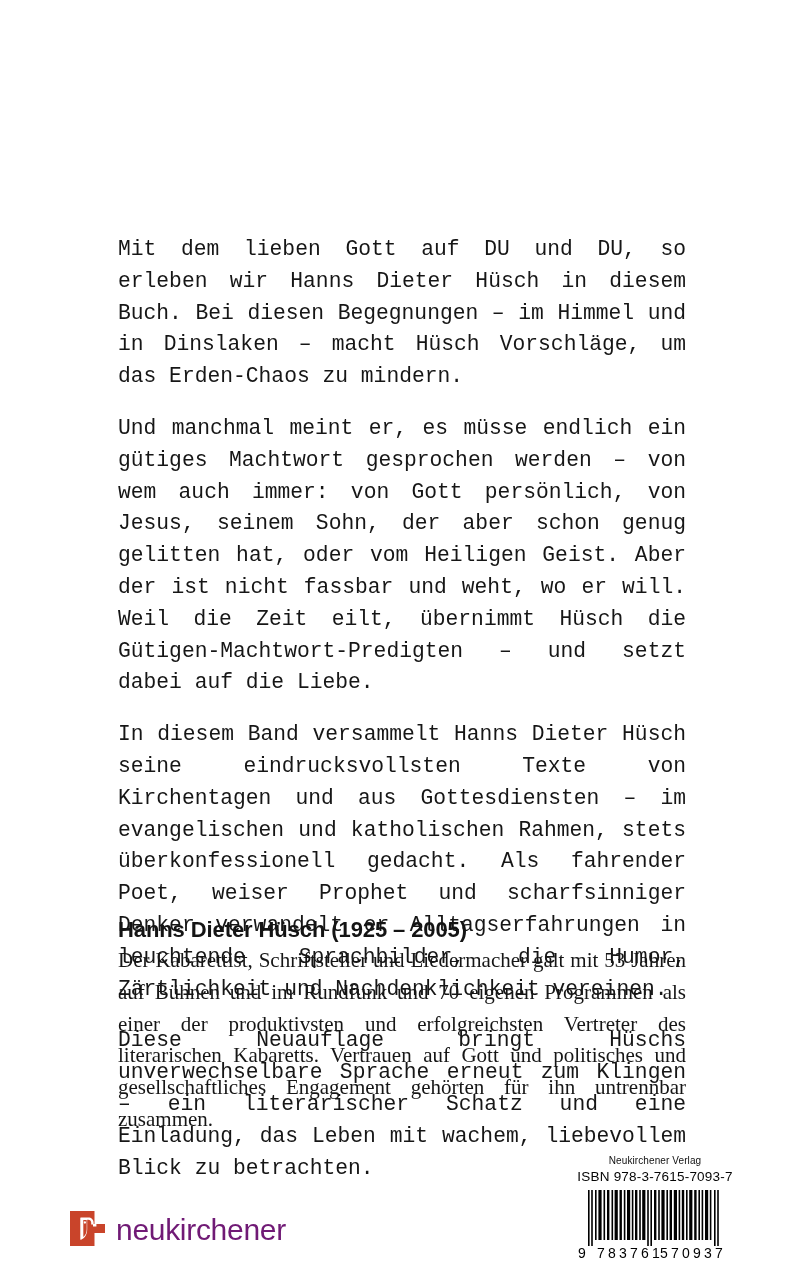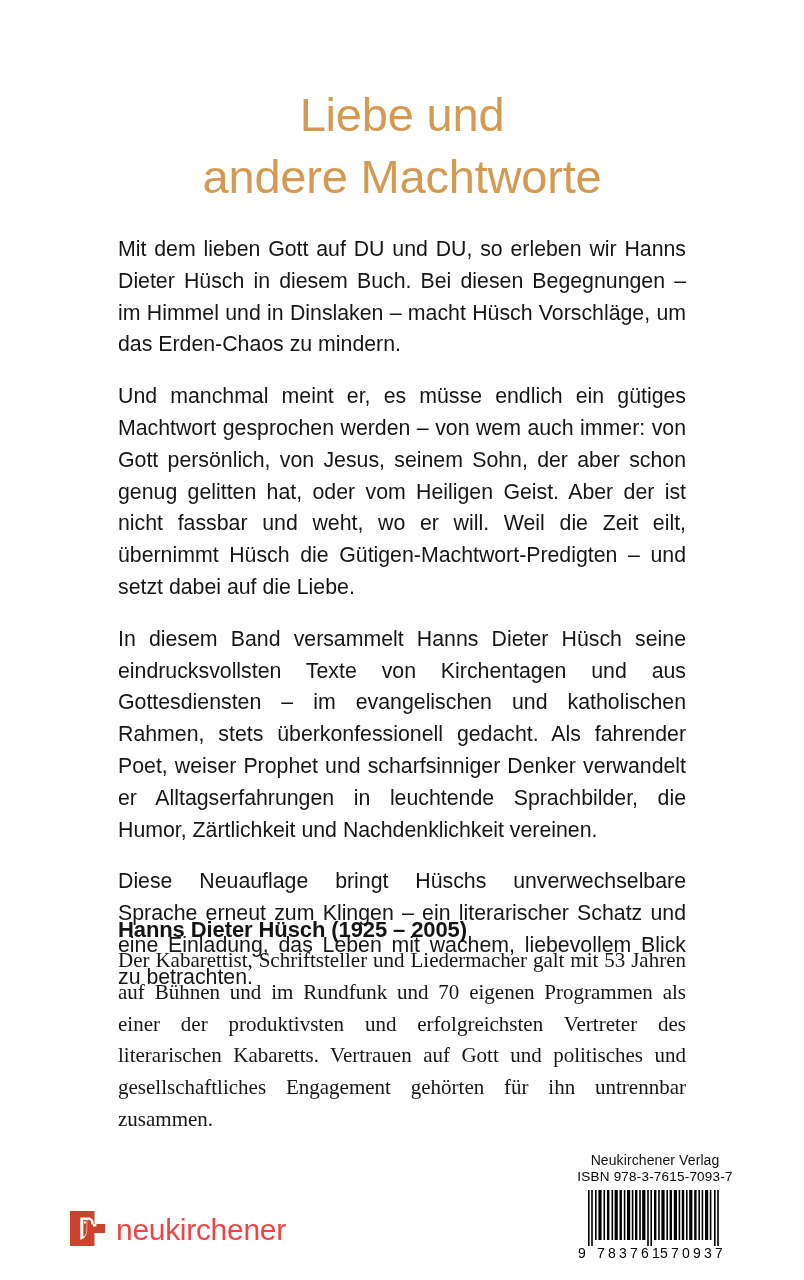--- a/index.html
+++ b/index.html
@@ -40,21 +40,21 @@
   .title-line { display: block; white-space: pre; }
 
   
   .body-col {
     position: absolute;
     left: 118px;
     top: 234px;
     width: 568px;
   }
   .para {
-    font-family: Liberation Sans, sans-serif;
+    font-family: Liberation Mono, monospace;
     font-size: 21.3px;
     line-height: 31.8px;
     text-align: justify;
     text-justify: inter-word;
     margin: 0 0 20px 0;
     color: #161616;
     hyphens: manual;
   }
   .para:last-child { margin-bottom: 8px; }
 
@@ -94,38 +94,38 @@
   }
   .logo-mark {
     width: 35px;
     height: 35px;
     display: block;
   }
   .logo-word {
     font-family: "Liberation Sans", sans-serif;
     font-size: 30px;
     font-weight: 400;
-    color: #ef4444;
+    color: #701a75;
     letter-spacing: -0.3px;
     line-height: 1;
     position: relative;
     top: 1px;
   }
 
   
   .isbn-block {
     position: absolute;
     left: 575px;
     top: 1154px;
     width: 160px;
     text-align: center;
   }
   .isbn-publisher {
     font-family: "Liberation Sans", sans-serif;
-    font-size: 14px;
+    font-size: 10px;
     color: #111;
     line-height: 13px;
     letter-spacing: 0.1px;
   }
   .isbn-number {
     font-family: Liberation Sans, sans-serif;
     font-size: 13.5px;
     color: #050505;
     line-height: 17px;
     letter-spacing: 0.2px;
@@ -136,24 +136,20 @@
     width: 160px;
     height: 72px;
   }
   .barcode-wrap svg { display: block; }
 </style>
 </head>
 <body>
 
 <div class="page">
 
-  <div class="title-block">
-    <span class="title-line">Liebe und</span>
-    <span class="title-line">andere Machtworte</span>
-  </div>
 
   <div class="body-col">
     <p class="para">Mit dem lieben Gott auf DU und DU, so erleben wir Hanns Dieter Hüsch in diesem Buch. Bei diesen Begegnungen – im Himmel und in Dinslaken – macht Hüsch Vorschläge, um das Erden-Chaos zu mindern.</p>
     <p class="para">Und manchmal meint er, es müsse endlich ein gütiges Machtwort gesprochen werden – von wem auch immer: von Gott persönlich, von Jesus, seinem Sohn, der aber schon genug gelitten hat, oder vom Heiligen Geist. Aber der ist nicht fassbar und weht, wo er will. Weil die Zeit eilt, übernimmt Hüsch die Gütigen-Machtwort-Predigten – und setzt dabei auf die Liebe.</p>
     <p class="para">In diesem Band versammelt Hanns Dieter Hüsch seine eindrucksvollsten Texte von Kirchentagen und aus Gottesdiensten – im evangelischen und katholischen Rahmen, stets überkonfessionell gedacht. Als fahrender Poet, weiser Prophet und scharfsinniger Denker verwandelt er Alltagserfahrungen in leuchtende Sprachbilder, die Humor, Zärtlichkeit und Nachdenklichkeit vereinen.</p>
     <p class="para">Diese Neuauflage bringt Hüschs unverwechselbare Sprache erneut zum Klingen – ein literarischer Schatz und eine Einladung, das Leben mit wachem, liebevollem Blick zu betrachten.</p>
   </div>
 
   <div class="bio-block">
     <div class="bio-heading">Hanns Dieter Hüsch (1925 – 2005)</div>

